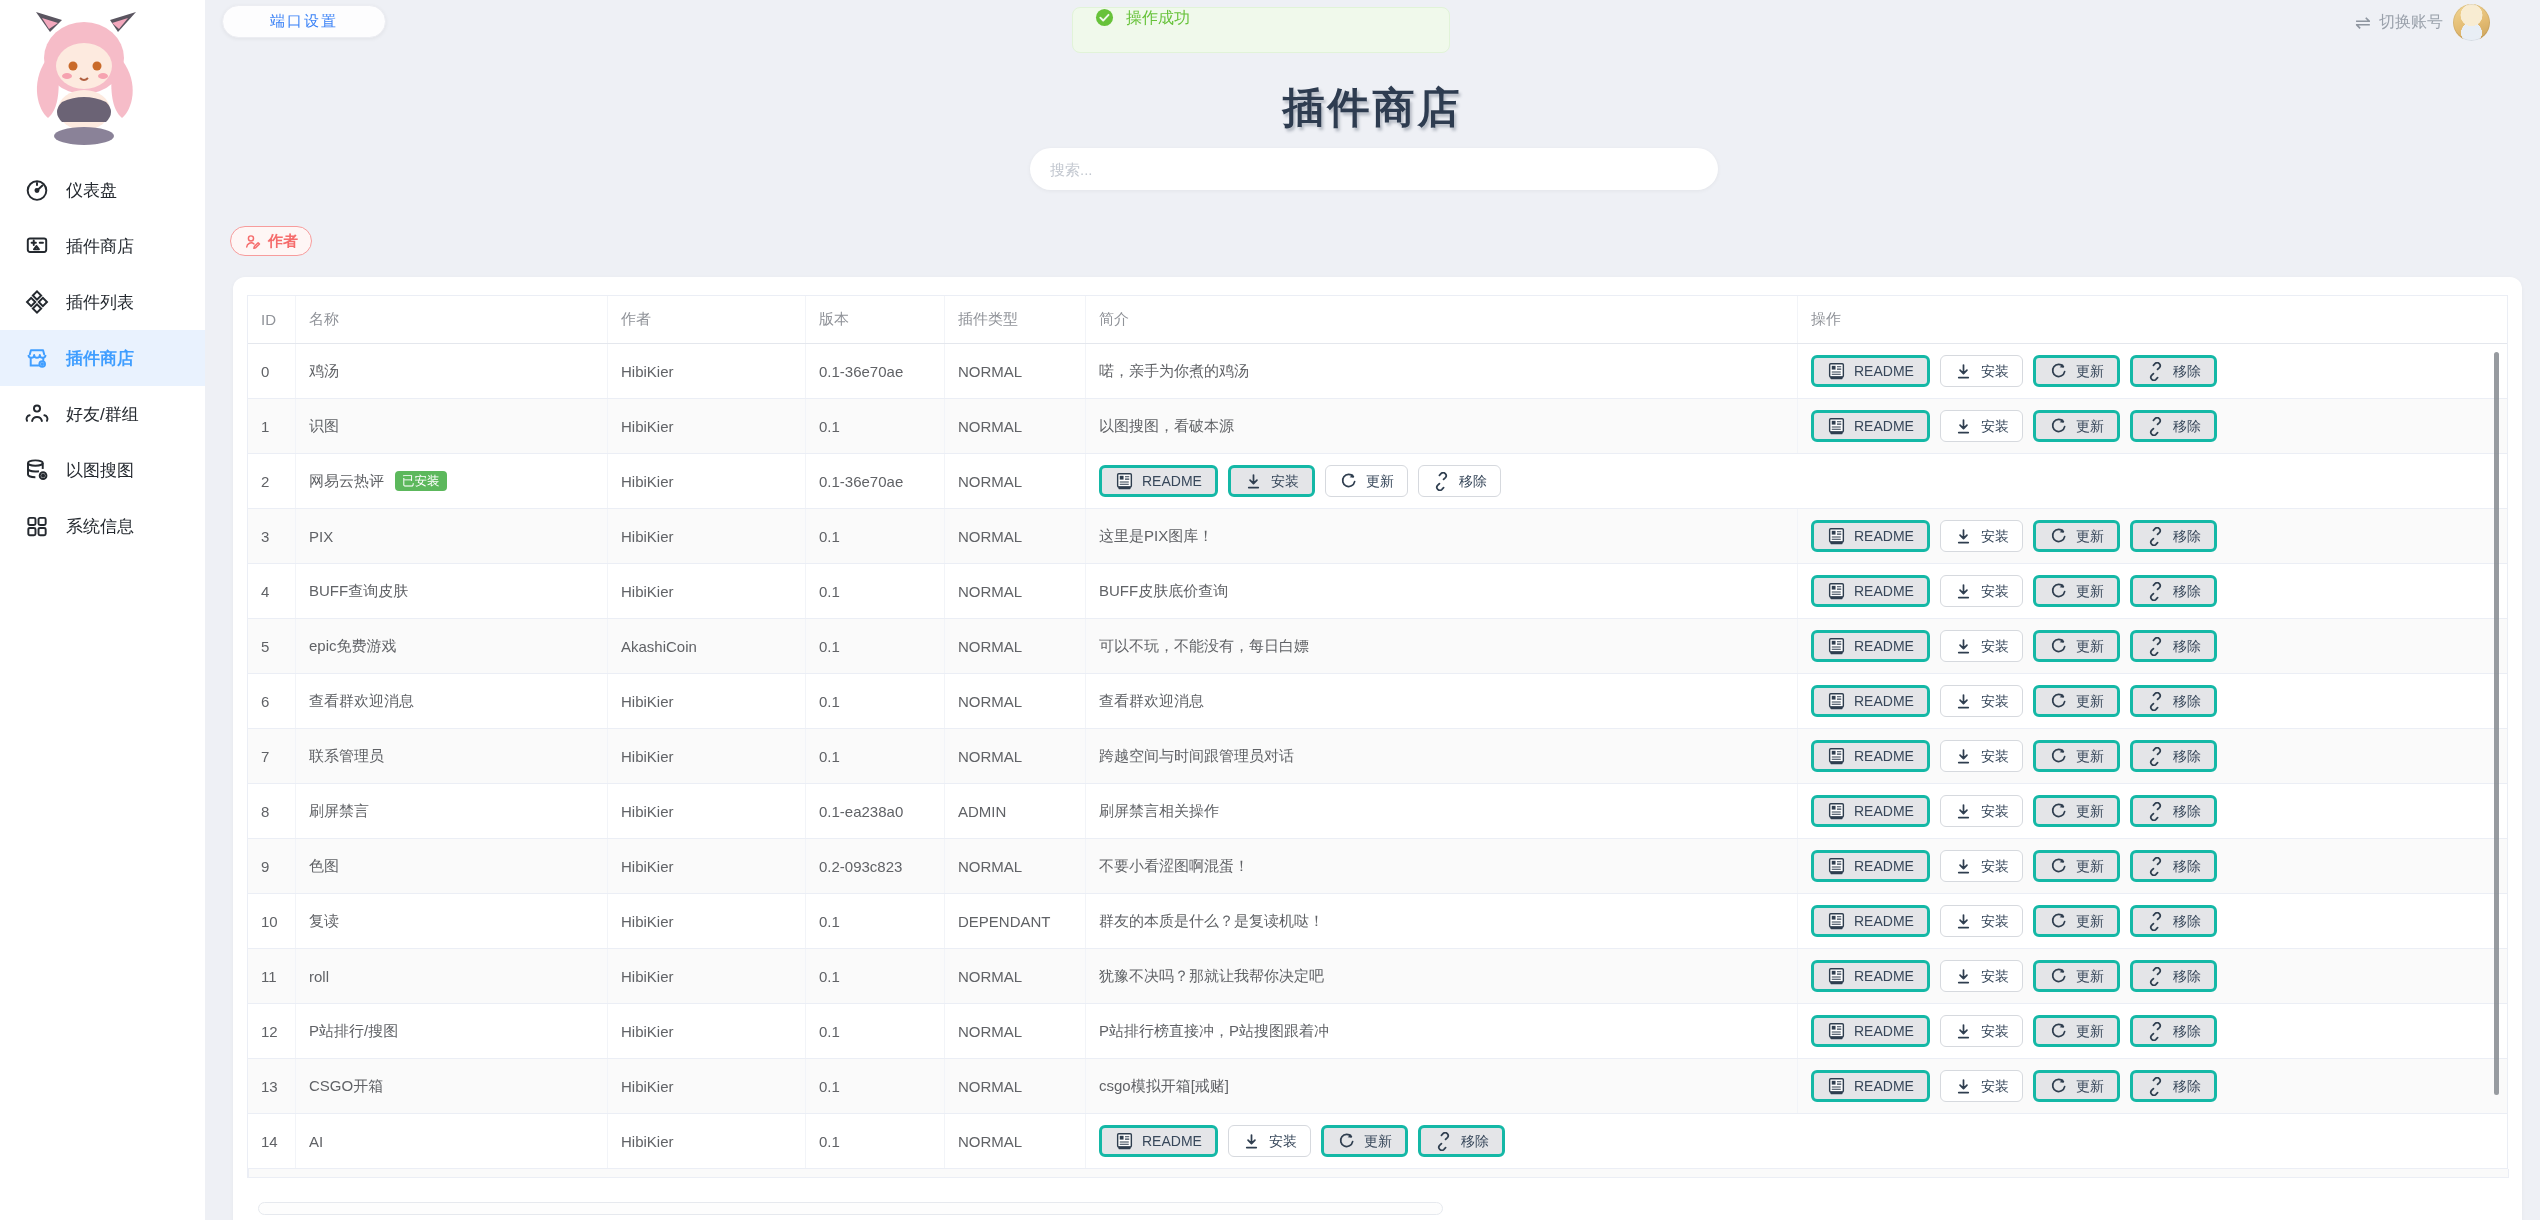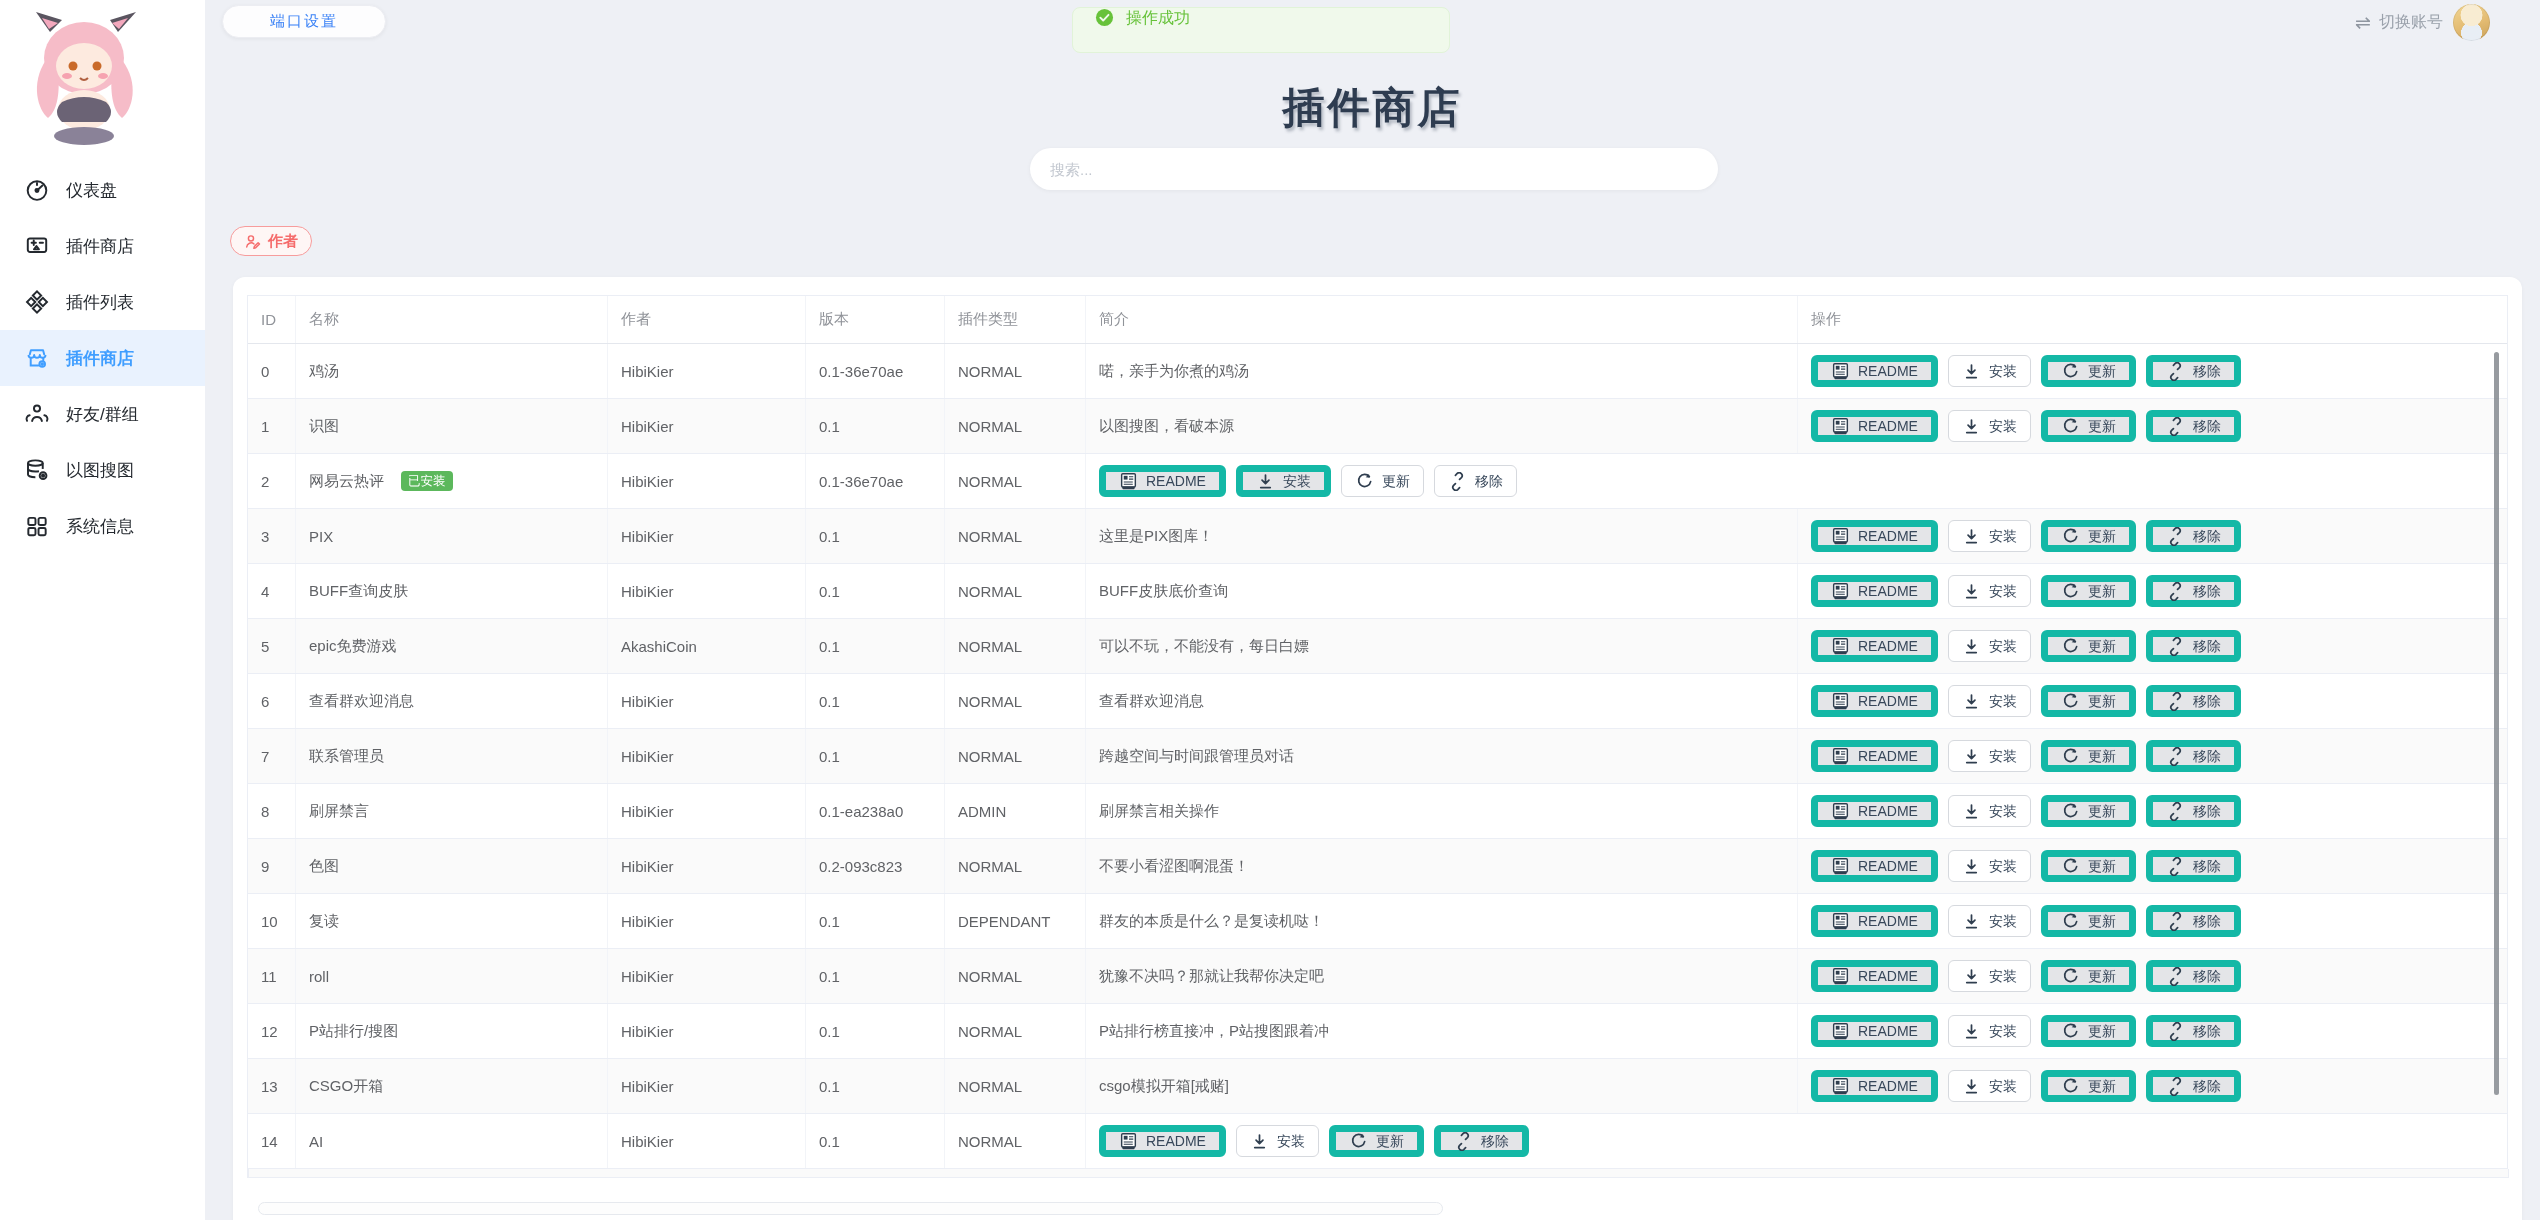--- a/index.html
+++ b/index.html
@@ -48,26 +48,26 @@
     border-radius:12px; box-shadow:0 1px 4px rgba(0,0,0,.04); padding:18px 14px; }
   .table { width:2261px; border:1px solid #ebeef5; border-bottom:none; font-size:15px; }
   .thead { display:grid; grid-template-columns:48px 312px 198px 139px 141px 712px 1fr; height:48px; background:#fff; border-bottom:1px solid #e4e7ed; }
   .thead .cell { color:#909399; font-weight:500; }
   .trow { display:grid; grid-template-columns:48px 312px 198px 139px 141px 712px 1fr; height:55px; background:#fff; border-bottom:1px solid #ebeef5; }
   .trow.striped { background:#fafafa; }
   .cell { display:flex; align-items:center; padding:0 13px; border-right:1px solid #f2f4f8; overflow:hidden; white-space:nowrap; }
   .cell:last-child { border-right:none; }
   .row-sliver { height:9px; background:#fafafa; border-bottom:1px solid #ebeef5; border-left:1px solid #ebeef5; border-right:1px solid #ebeef5; width:2261px; }
 
-  .badge-installed { margin-left:17px; background:#5cb85c; color:#fff; font-size:12.5px; padding:4px 7px; border-radius:4px; line-height:1; }
+  .badge-installed { margin-left:11px; background:#5cb85c; color:#fff; font-size:12.5px; padding:4px 7px; border-radius:4px; line-height:1; }
 
   .actions { display:flex; align-items:center; gap:10px; }
   .btn { height:32px; border-radius:6px; display:inline-flex; align-items:center; gap:8px; padding:0 13px;
     font-size:14px; color:#37475a; cursor:pointer; background:#fff; border:1px solid #d6d9de; line-height:1; }
-  .btn.filled { background:#e4e5e8; border:7px solid #14b8a6; }
+  .btn.filled { background:#e4e5e8; border:3px solid #14b8a6; }
   .btn svg { width:19px; height:19px; }
 
   
   .vscroll-thumb { position:absolute; left:2494px; top:352px; width:5px; height:743px; background:#85898f; border-radius:3px; opacity:.85; cursor:pointer; }
   .hscroll-thumb { position:absolute; left:258px; top:1202px; width:1185px; height:13px; background:#fdfdfd; border:1px solid #e6e9ee; border-radius:7px; cursor:pointer; }
 </style>
 </head>
 <body>
 
 <aside class="sidebar">

